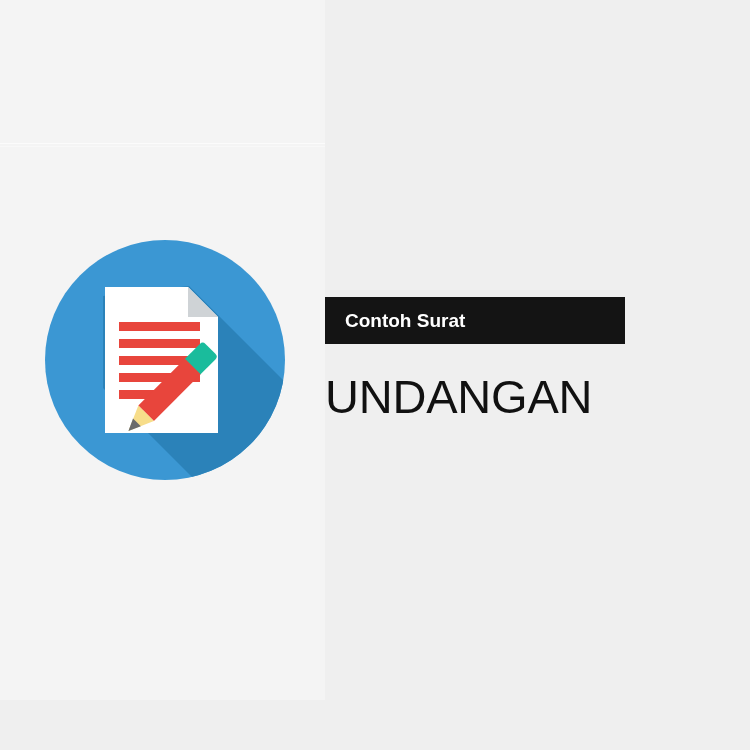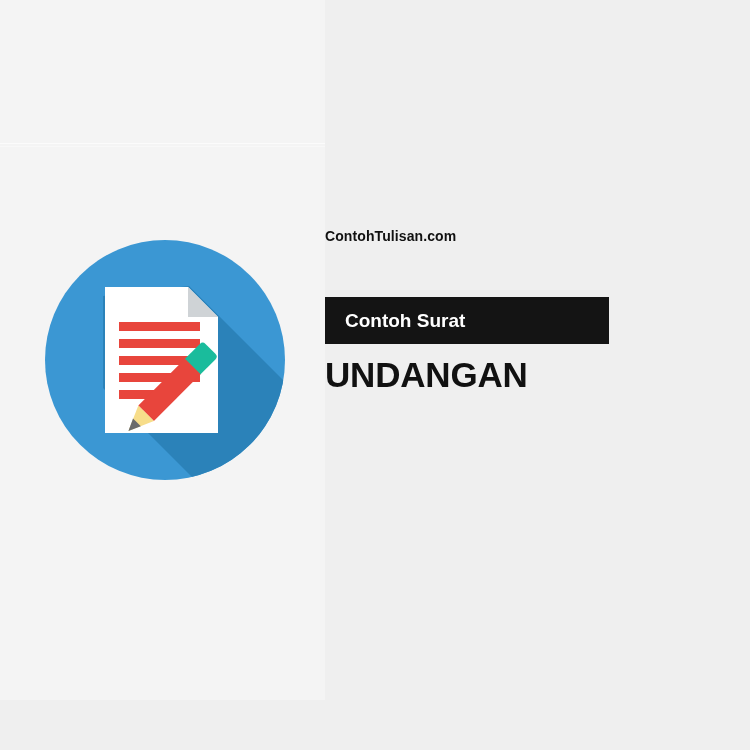--- a/index.html
+++ b/index.html
@@ -78,38 +78,39 @@
     line-height: 20px;
     white-space: nowrap;
   }
   .category-banner {
     position: absolute;
     left: 0;
     top: 297px;
     width: 284px;
     height: 47px;
     background: #141414;
+    padding-left: 16px;
   }
   .category-banner-label {
     position: absolute;
     left: 20px;
     top: 12px;
     font-size: 19px;
     font-weight: bold;
     color: #ffffff;
     line-height: 24px;
     white-space: nowrap;
   }
   .main-title {
     position: absolute;
     left: 0;
-    top: 350px;
+    top: 372px;
     width: 420px;
-    font-size: 35px;
-    font-weight: bold;
+    font-size: 47px;
+    font-weight: normal;
     color: #111111;
     line-height: 50px;
     letter-spacing: -0.2px;
   }
   .main-title .line {
     display: block;
     white-space: nowrap;
   }
 </style>
 </head>
@@ -160,21 +161,20 @@
           <polygon points="125,191 147,191 136,216" fill="#f7dd8a"></polygon>
 
           <polygon points="130.5,204 141.5,204 136,216" fill="#6b6b6b"></polygon>
         </g>
       </g>
     </svg>
   </div>
 
   <div class="right-col">
 
-    <div class="site-name">ContohTulisan.com</div>
 
     <div class="category-banner">
       <div class="category-banner-label">Contoh Surat</div>
     </div>
 
     <div class="main-title">
       <span class="line">UNDANGAN</span>
     </div>
 
   </div>

